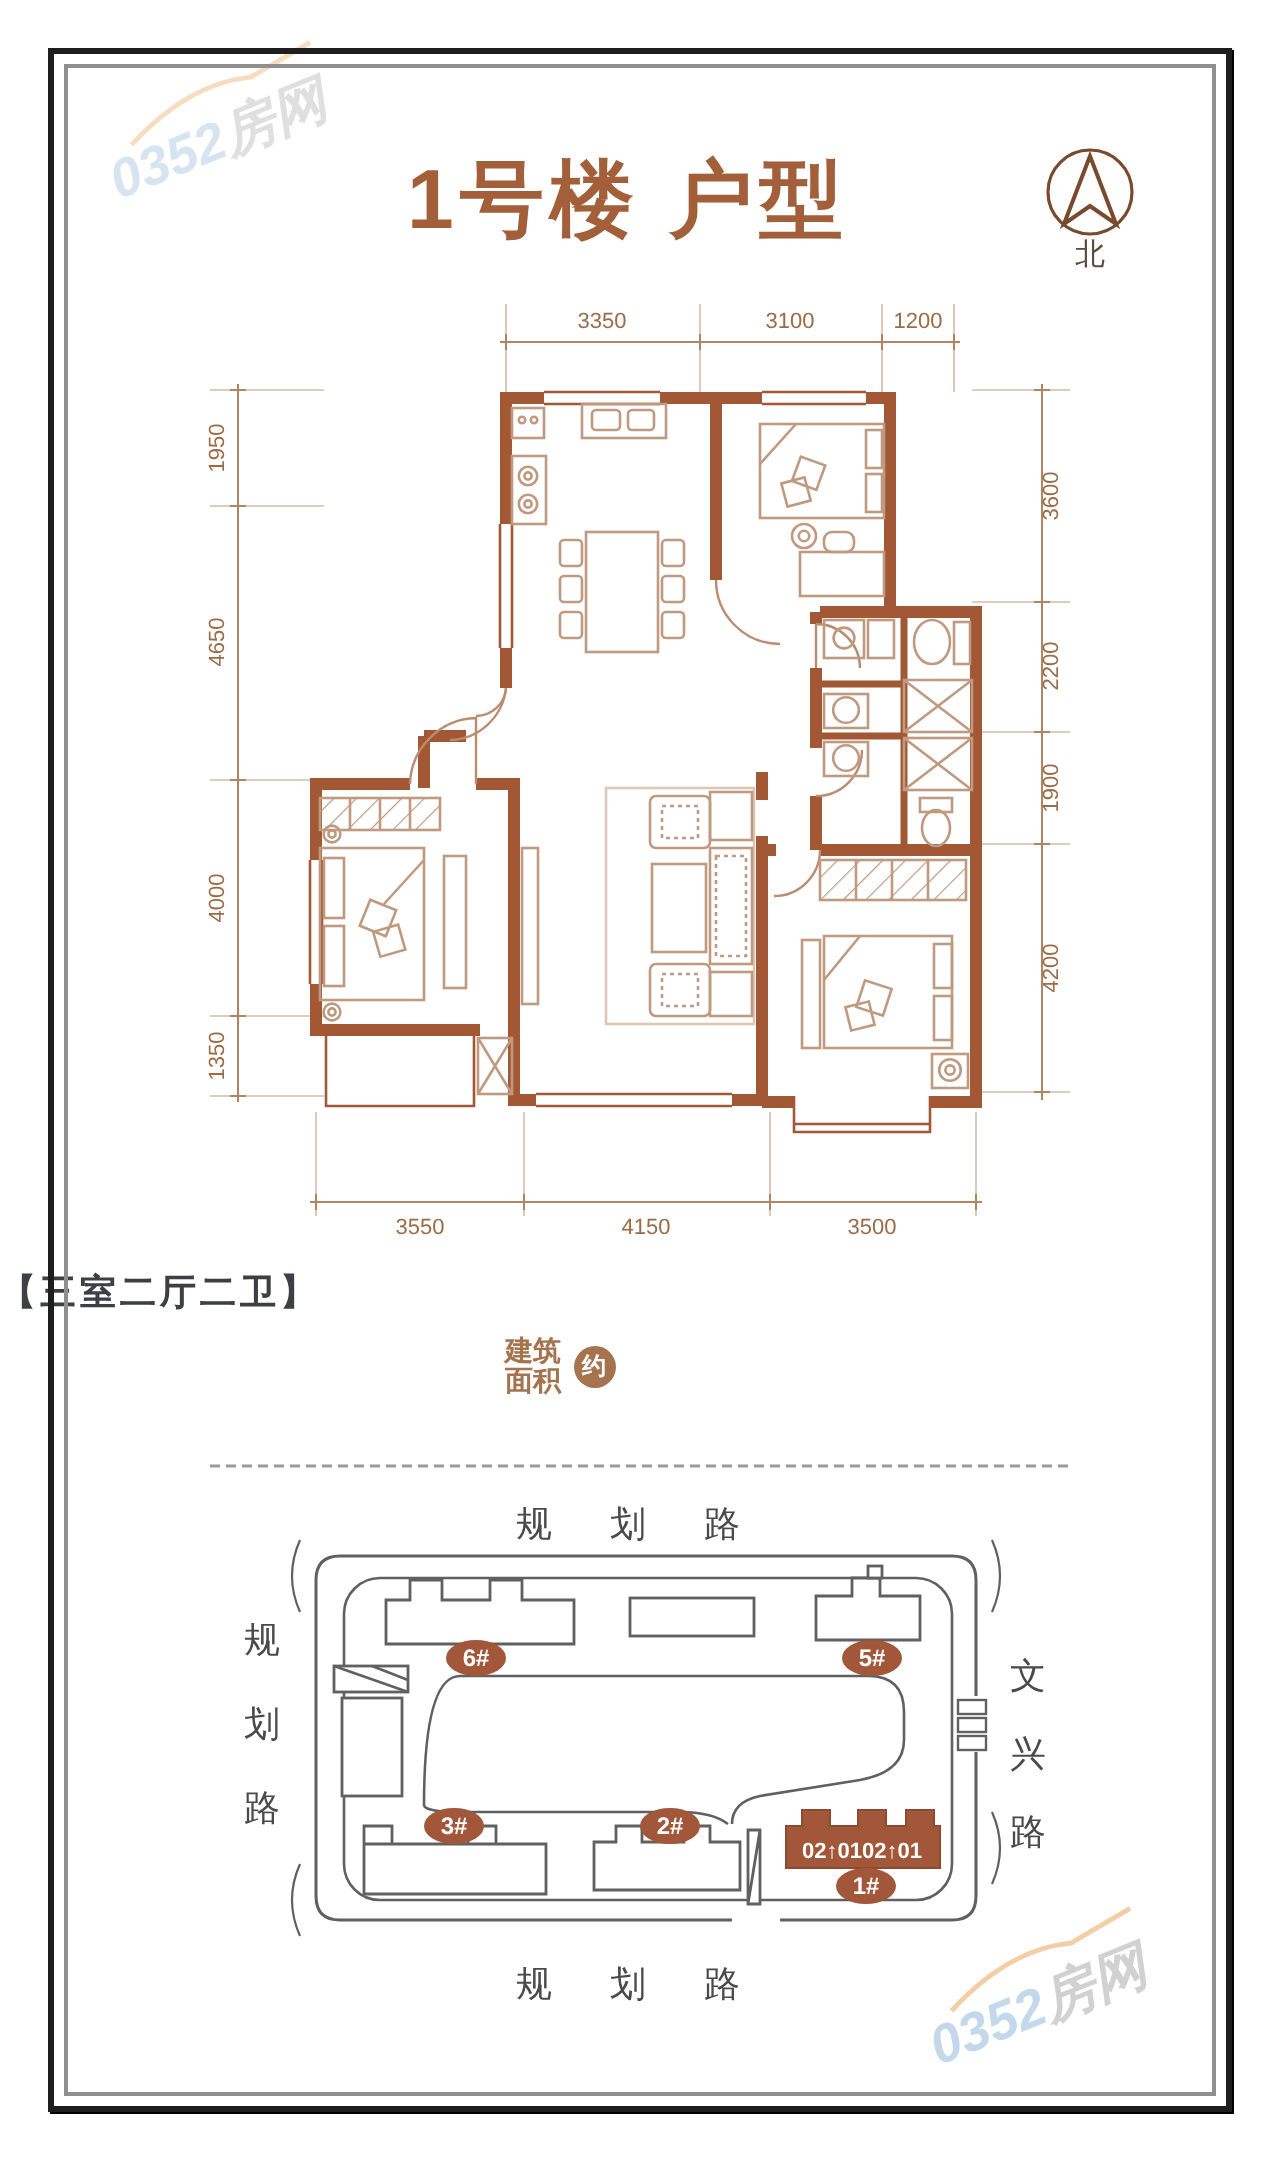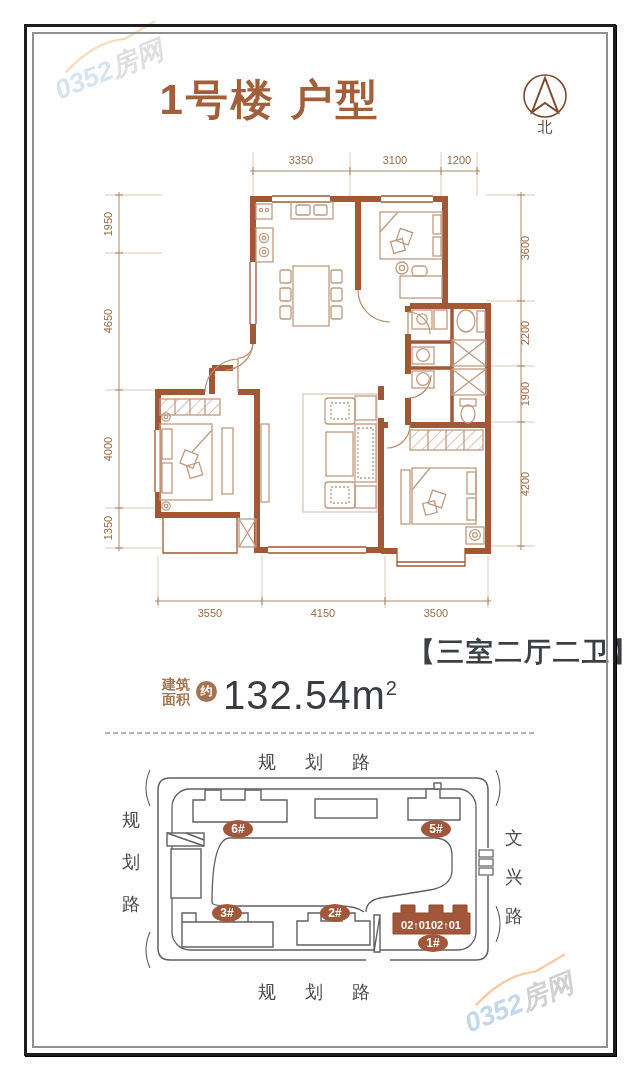--- a/index.html
+++ b/index.html
@@ -2,23 +2,23 @@
 <html><head>
 <meta charset="utf-8">
 <style>
   html,body{margin:0;padding:0;background:#ffffff;}
   .page{position:relative;width:640px;height:1080px;background:#ffffff;overflow:hidden;
         font-family:"Liberation Sans",sans-serif;}
   .outer-frame{position:absolute;left:24px;top:24px;right:24px;bottom:24px;
         border:3px solid #1e1e1e;box-shadow:1px 1px 0 #000;}
   .inner-frame{position:absolute;left:5px;top:5px;right:5px;bottom:5px;border:2px solid #8f8f8f;}
   .title{position:absolute;left:0;top:72px;width:540px;text-align:center;
-        font-size:42px;font-weight:bold;color:#a35e3a;letter-spacing:3px;}
-  .layout-tag{position:absolute;left:0;top:634px;width:640px;text-align:right;
-        font-size:27px;font-weight:bold;color:#3c4045;letter-spacing:2px;}
+        font-size:42px;font-weight:bold;color:#a35e3a;letter-spacing:3px;padding-left:44px;}
+  .layout-tag{position:absolute;left:0;top:634px;width:640px;text-align:left;
+        font-size:18px;font-weight:bold;color:#3c4045;letter-spacing:2px;}
   .area-row{position:absolute;left:0;top:668px;width:560px;display:flex;
         justify-content:center;align-items:center;gap:6px;}
   .area-label{font-size:14px;line-height:15px;color:#a5744f;font-weight:bold;text-align:center;}
   .approx-badge{width:21px;height:21px;border-radius:50%;background:#a5744f;color:#fff;
         font-size:12px;font-weight:bold;display:flex;align-items:center;justify-content:center;}
   .area-value{font-size:40px;color:#393d42;font-weight:500;letter-spacing:1px;line-height:40px;}
   .area-value sup{font-size:20px;}
   .wm{position:absolute;font-weight:bold;font-style:italic;white-space:nowrap;
         transform:rotate(-22deg);pointer-events:none;}
   .wm .num{color:#b5cfe6;}
@@ -312,21 +312,20 @@
   </svg>
 
   <div class="layout-tag">【三室二厅二卫】</div>
 
   <div class="area-row">
     <div class="area-label">
       <div>建筑</div>
       <div>面积</div>
     </div>
     <div class="approx-badge">约</div>
-    <div class="area-value"><span>132.54m</span><sup>2</sup></div>
   </div>
 
   <div class="wm wm-br">
     <svg class="swoosh" width="110" height="22">
       <path d="M2,18 Q40,0 70,9 L104,4" stroke="#f2c18e" stroke-width="2.4" fill="none"></path>
     </svg>
     <span class="num">0352</span><span class="cn">房网</span>
   </div>
 
   <div class="outer-frame">

